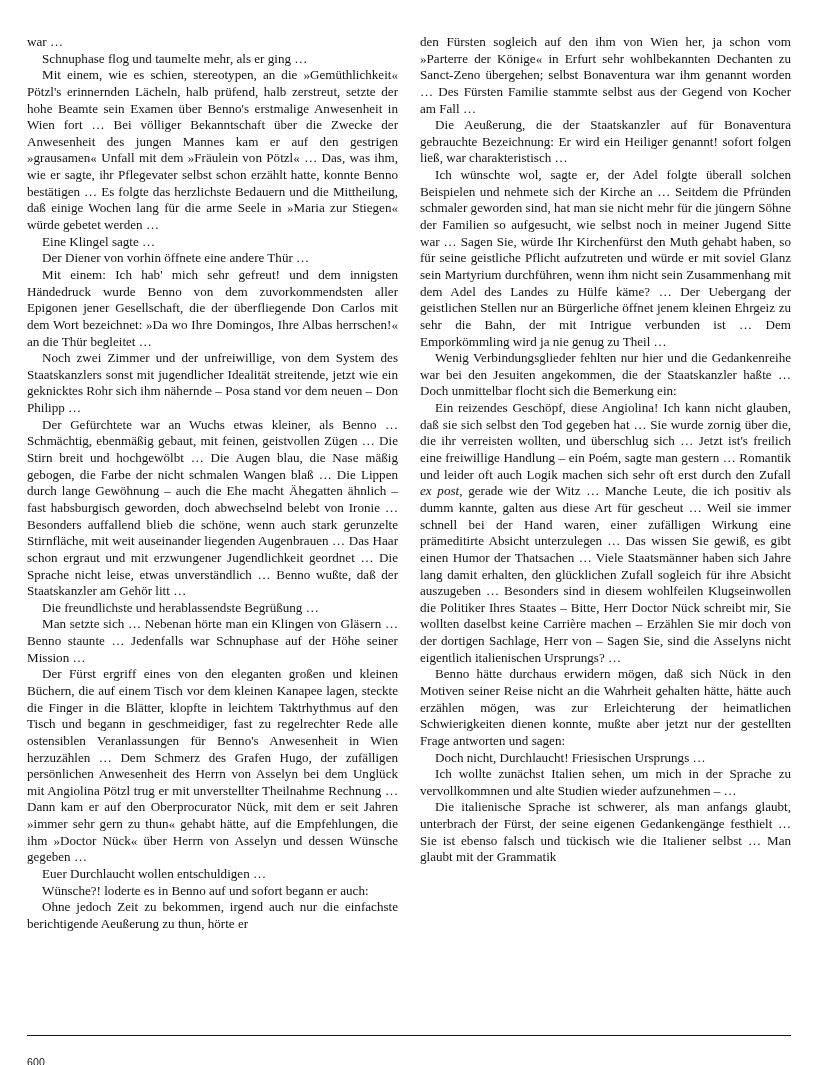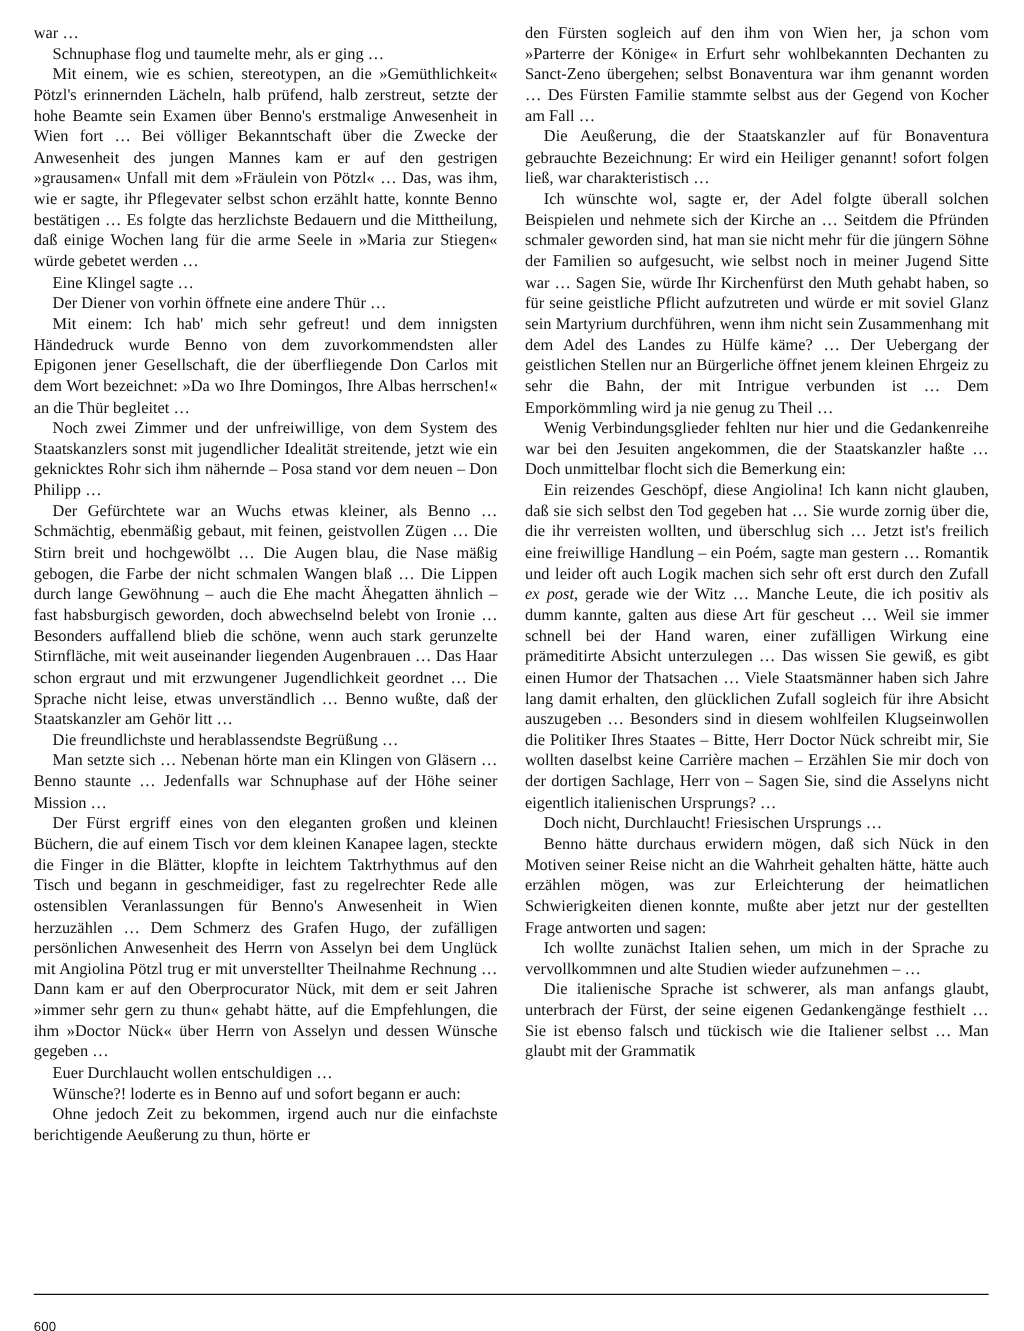--- a/index.html
+++ b/index.html
@@ -13,21 +13,21 @@
     height: 1065px;
     background: #ffffff;
     box-sizing: border-box;
     font-family: "Liberation Serif", serif;
     color: #111111;
     overflow: hidden;
   }
   .content {
     position: absolute;
     left: 27px;
-    top: 18px;
+    top: 34px;
     width: 764px;
     height: 980px;
     display: flex;
     gap: 22px;
     box-sizing: border-box;
   }
   .column {
     width: 371px;
     font-size: 13.1px;
     line-height: 1.272;
@@ -84,22 +84,22 @@
       <p>Wünsche?! loderte es in Benno auf und sofort begann er auch:</p>
       <p>Ohne jedoch Zeit zu bekommen, irgend auch nur die einfachste berichtigende Aeußerung zu thun, hörte er</p>
     </div>
 
     <div class="column">
       <p class="noindent">den Fürsten sogleich auf den ihm von Wien her, ja schon vom »Parterre der Könige« in Erfurt sehr wohlbekannten Dechanten zu Sanct-Zeno übergehen; selbst Bonaventura war ihm genannt worden … Des Fürsten Familie stammte selbst aus der Gegend von Kocher am Fall …</p>
       <p>Die Aeußerung, die der Staatskanzler auf für Bonaventura gebrauchte Bezeichnung: Er wird ein Heiliger genannt! sofort folgen ließ, war charakteristisch …</p>
       <p>Ich wünschte wol, sagte er, der Adel folgte überall solchen Beispielen und nehmete sich der Kirche an … Seitdem die Pfründen schmaler geworden sind, hat man sie nicht mehr für die jüngern Söhne der Familien so aufgesucht, wie selbst noch in meiner Jugend Sitte war … Sagen Sie, würde Ihr Kirchenfürst den Muth gehabt haben, so für seine geistliche Pflicht aufzutreten und würde er mit soviel Glanz sein Martyrium durchführen, wenn ihm nicht sein Zusammenhang mit dem Adel des Landes zu Hülfe käme? … Der Uebergang der geistlichen Stellen nur an Bürgerliche öffnet jenem kleinen Ehrgeiz zu sehr die Bahn, der mit Intrigue verbunden ist … Dem Emporkömmling wird ja nie genug zu Theil …</p>
       <p>Wenig Verbindungsglieder fehlten nur hier und die Gedankenreihe war bei den Jesuiten angekommen, die der Staatskanzler haßte … Doch unmittelbar flocht sich die Bemerkung ein:</p>
       <p>Ein reizendes Geschöpf, diese Angiolina! Ich kann nicht glauben, daß sie sich selbst den Tod gegeben hat … Sie wurde zornig über die, die ihr verreisten wollten, und überschlug sich … Jetzt ist's freilich eine freiwillige Handlung – ein Poém, sagte man gestern … Romantik und leider oft auch Logik machen sich sehr oft erst durch den Zufall <em>ex post</em>, gerade wie der Witz … Manche Leute, die ich positiv als dumm kannte, galten aus diese Art für gescheut … Weil sie immer schnell bei der Hand waren, einer zufälligen Wirkung eine prämeditirte Absicht unterzulegen … Das wissen Sie gewiß, es gibt einen Humor der Thatsachen … Viele Staatsmänner haben sich Jahre lang damit erhalten, den glücklichen Zufall sogleich für ihre Absicht auszugeben … Besonders sind in diesem wohlfeilen Klugseinwollen die Politiker Ihres Staates – Bitte, Herr Doctor Nück schreibt mir, Sie wollten daselbst keine Carrière machen – Erzählen Sie mir doch von der dortigen Sachlage, Herr von – Sagen Sie, sind die Asselyns nicht eigentlich italienischen Ursprungs? …</p>
+      <p>Benno hätte durchaus erwidern mögen, daß sich Nück in den Motiven seiner Reise nicht an die Wahrheit gehalten hätte, hätte auch erzählen mögen, was zur Erleichterung der heimatlichen Schwierigkeiten dienen konnte, mußte aber jetzt nur der gestellten Frage antworten und sagen:</p>
       <p>Doch nicht, Durchlaucht! Friesischen Ursprungs …</p>
-      <p>Benno hätte durchaus erwidern mögen, daß sich Nück in den Motiven seiner Reise nicht an die Wahrheit gehalten hätte, hätte auch erzählen mögen, was zur Erleichterung der heimatlichen Schwierigkeiten dienen konnte, mußte aber jetzt nur der gestellten Frage antworten und sagen:</p>
       <p>Ich wollte zunächst Italien sehen, um mich in der Sprache zu vervollkommnen und alte Studien wieder aufzunehmen – …</p>
       <p>Die italienische Sprache ist schwerer, als man anfangs glaubt, unterbrach der Fürst, der seine eigenen Gedankengänge festhielt … Sie ist ebenso falsch und tückisch wie die Italiener selbst … Man glaubt mit der Grammatik</p>
     </div>
 
   </div>
 
   <div class="footer">
     <span class="folio">600</span>
   </div>
 

